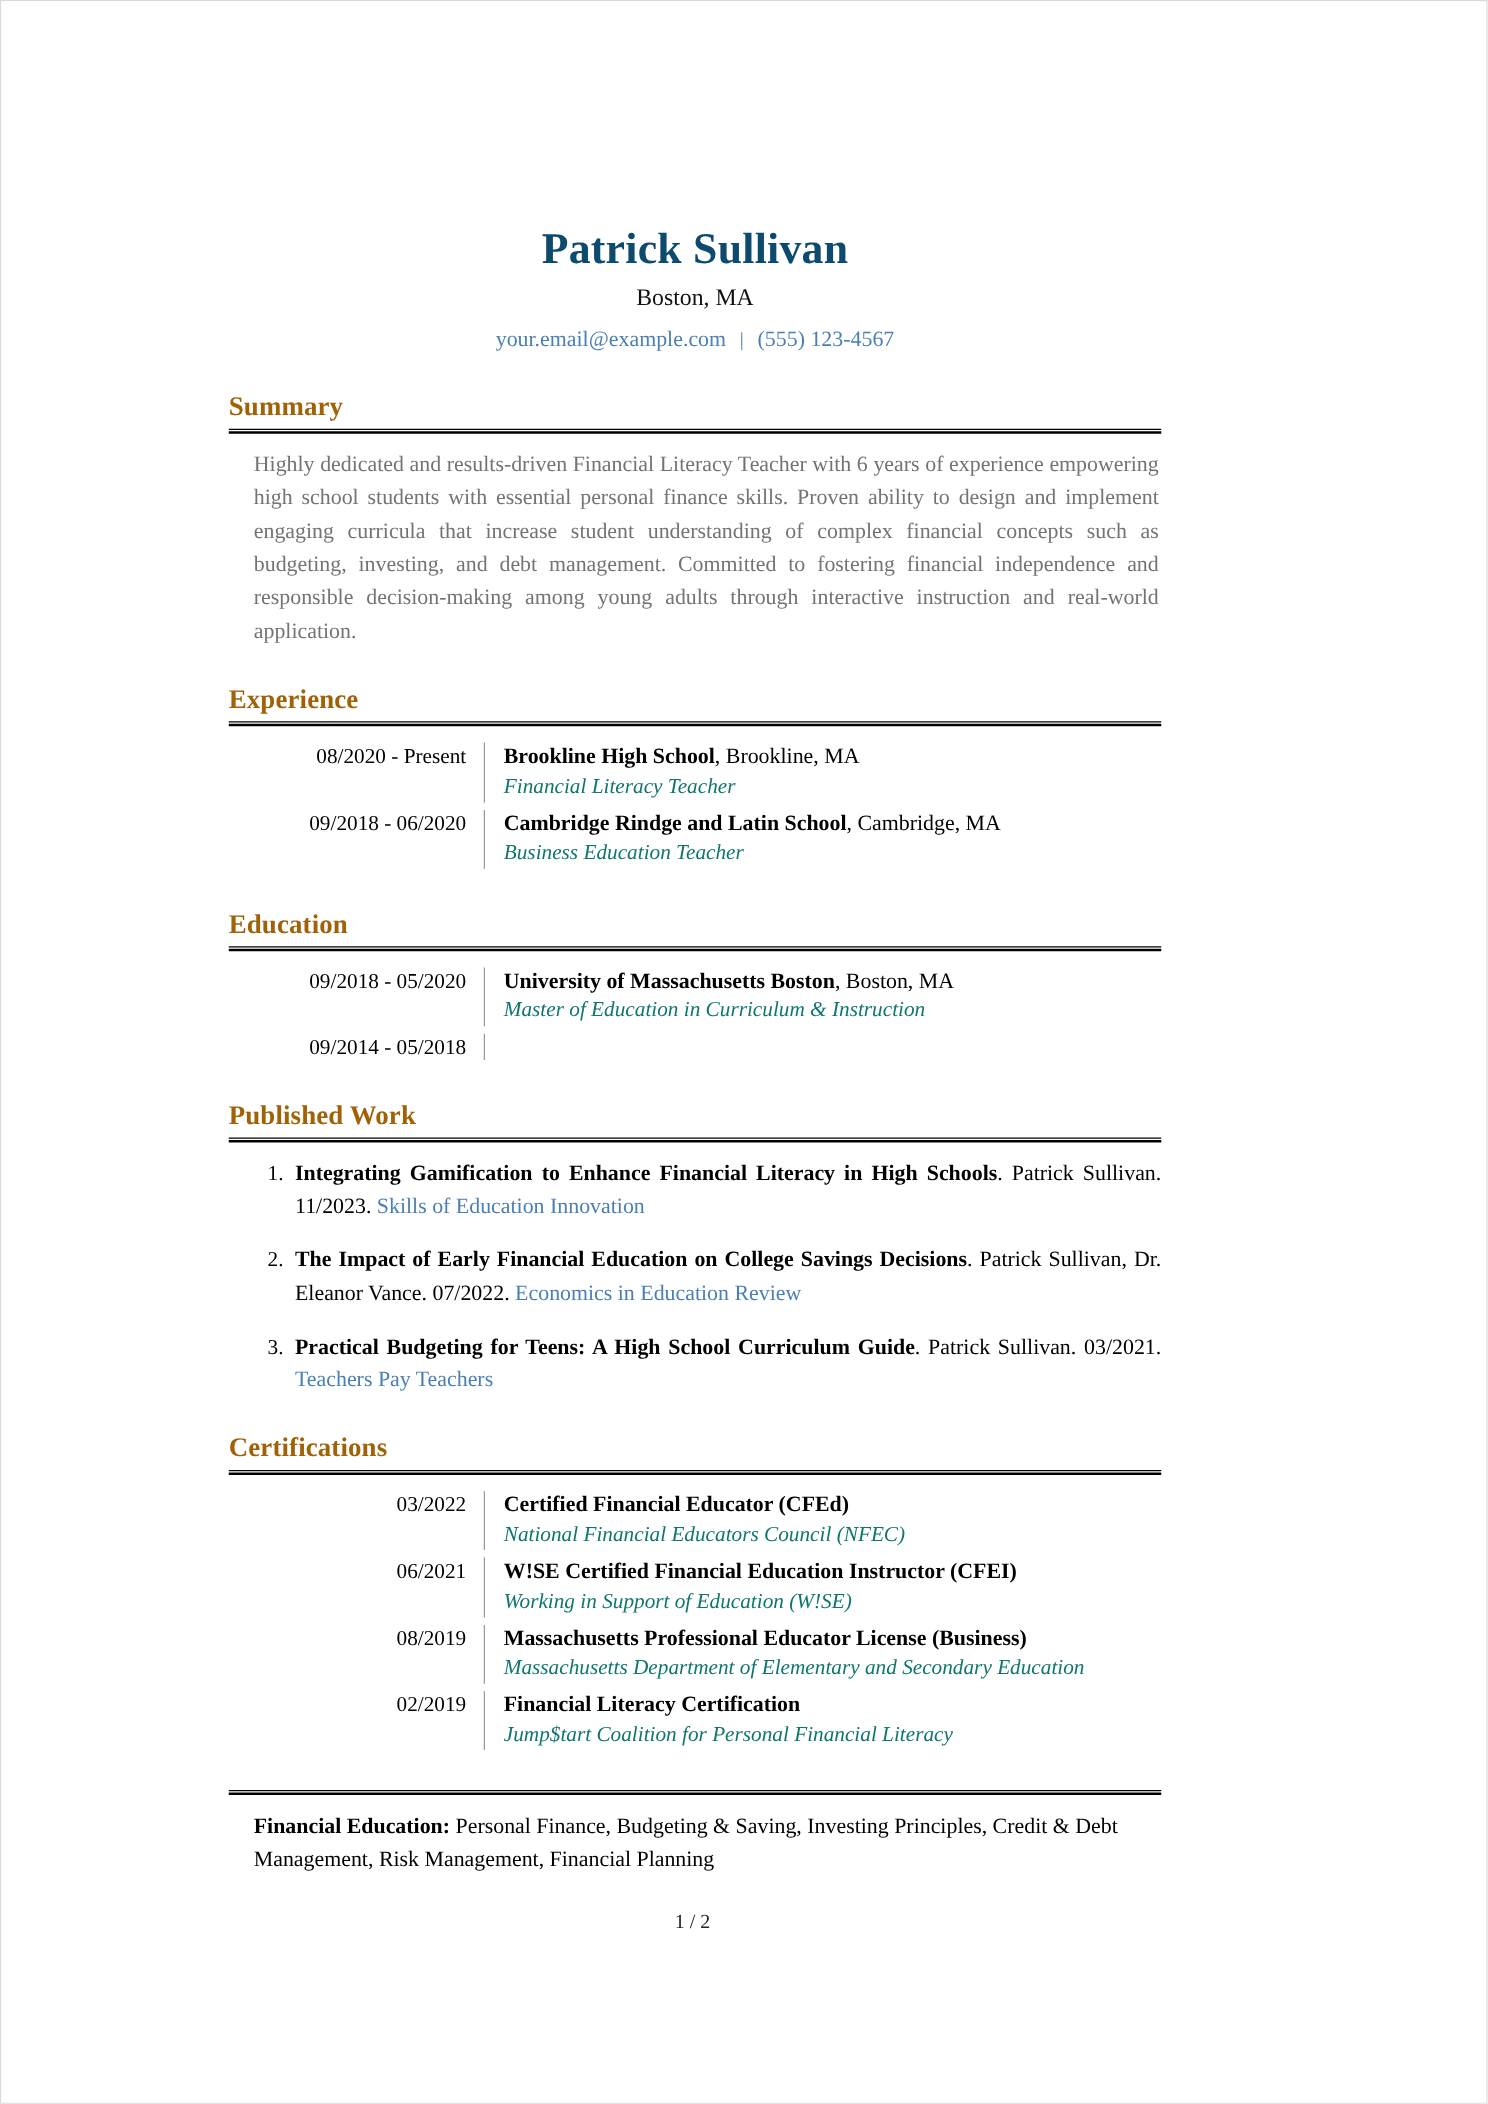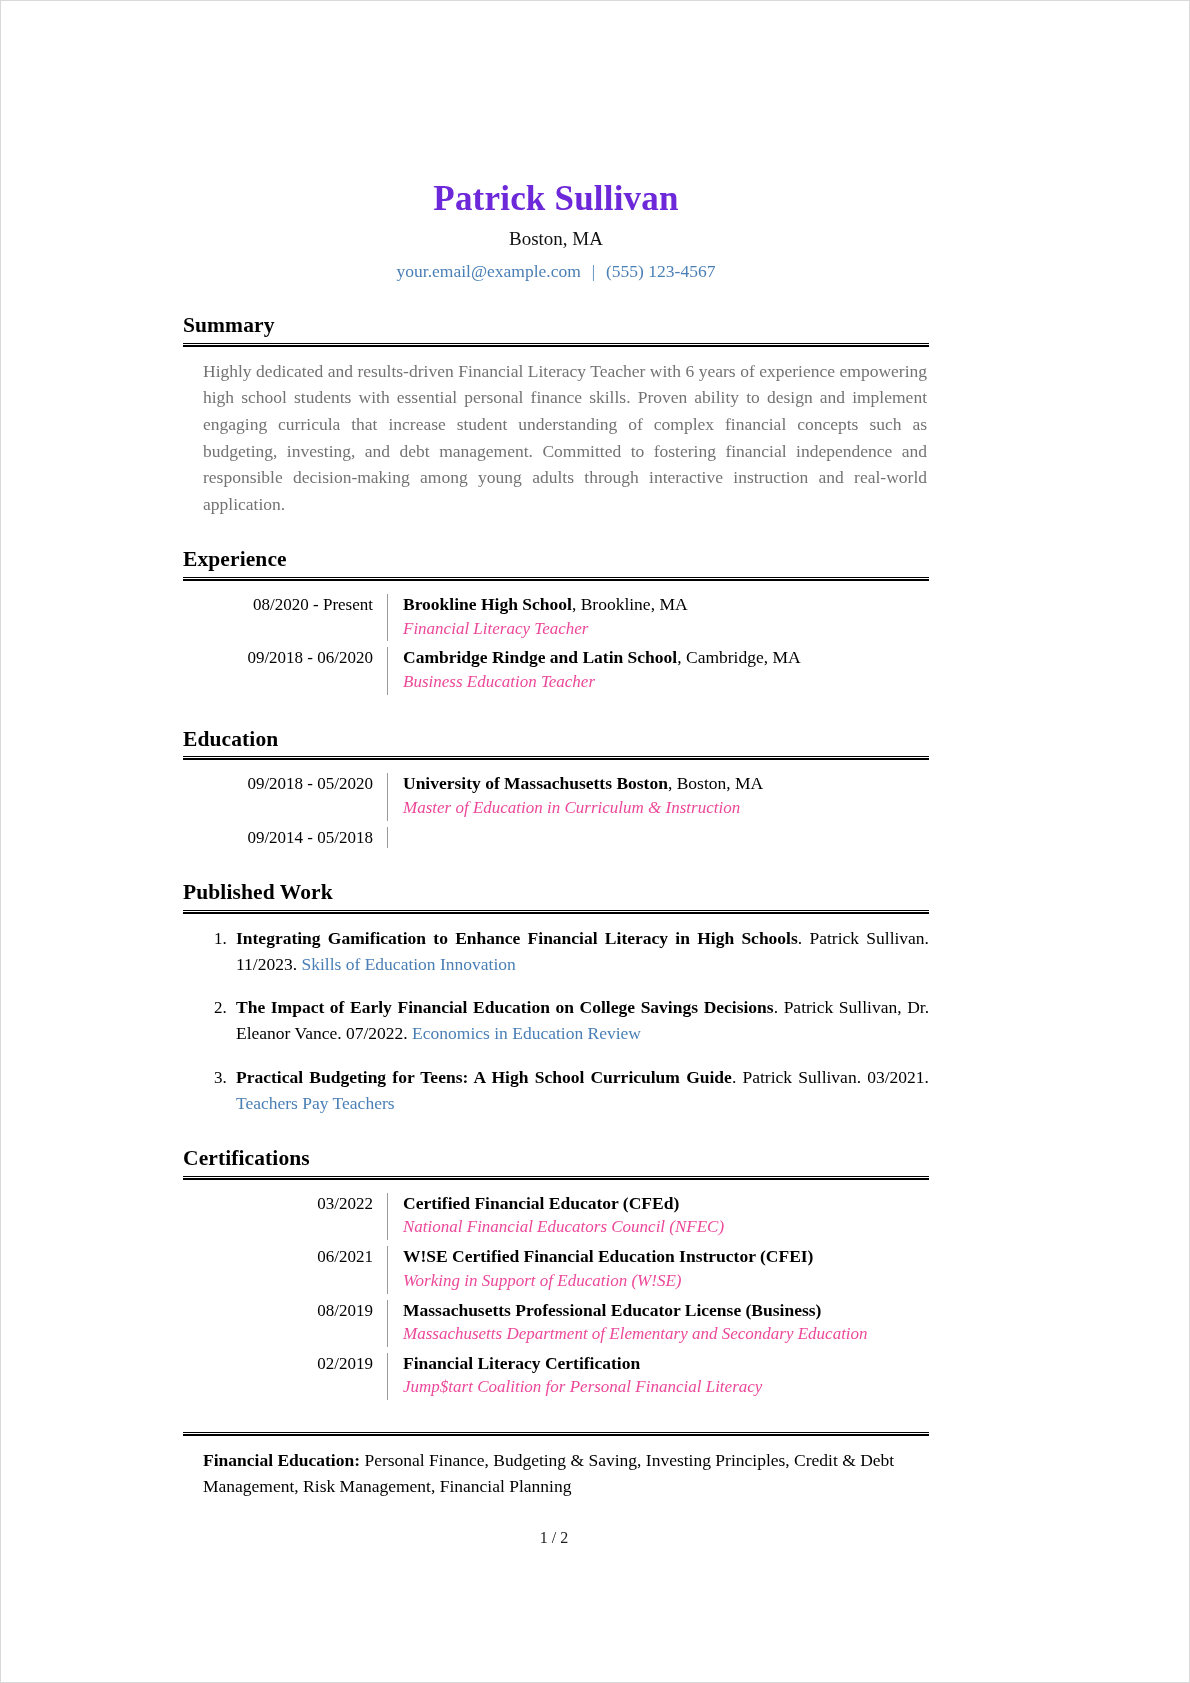--- a/index.html
+++ b/index.html
@@ -34,21 +34,21 @@
     top: 0;
     width: 746px;
   }
 
   
   .name {
     text-align: center;
     font-size: 35px;
     font-weight: bold;
     letter-spacing: 0.2px;
-    color: #6d28d9;
+    color: #0c4a6e;
     margin-top: 178px;
     line-height: 1.15;
   }
   .location {
     text-align: center;
     font-size: 19px;
     color: #111;
     margin-top: 9px;
     line-height: 1.2;
   }
@@ -70,21 +70,21 @@
     font-size: 16px;
   }
 
   
   .section {
     margin-top: 30px;
   }
   .section-title {
     font-size: 21.5px;
     font-weight: bold;
-    color: #000000;
+    color: #a16207;
     letter-spacing: 0.1px;
     padding-bottom: 3px;
     line-height: 1.2;
   }
   .rule {
     border-top: 1px solid #000;
     border-bottom: 2px solid #000;
     height: 1px;
     margin-top: 1px;
   }
@@ -136,21 +136,21 @@
     line-height: 1.4;
     color: #000;
   }
   .entry-org {
     font-weight: bold;
   }
   .entry-line2 {
     font-size: 17px;
     font-style: italic;
     line-height: 1.4;
-    color: #ec4899;
+    color: #0f766e;
   }
 
   
   .pub-list {
     margin: 0;
     padding-left: 48px;
     list-style-position: outside;
   }
   .pub-list li {
     font-size: 17.5px;

